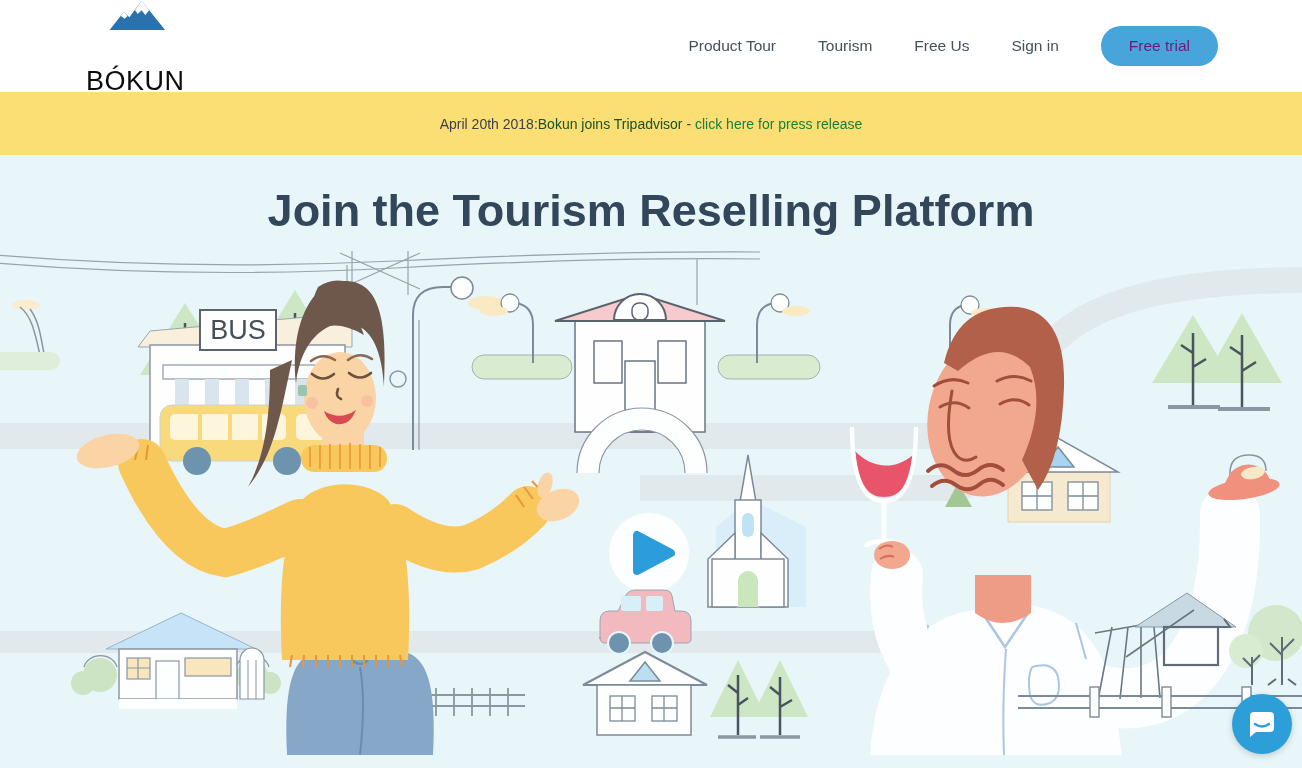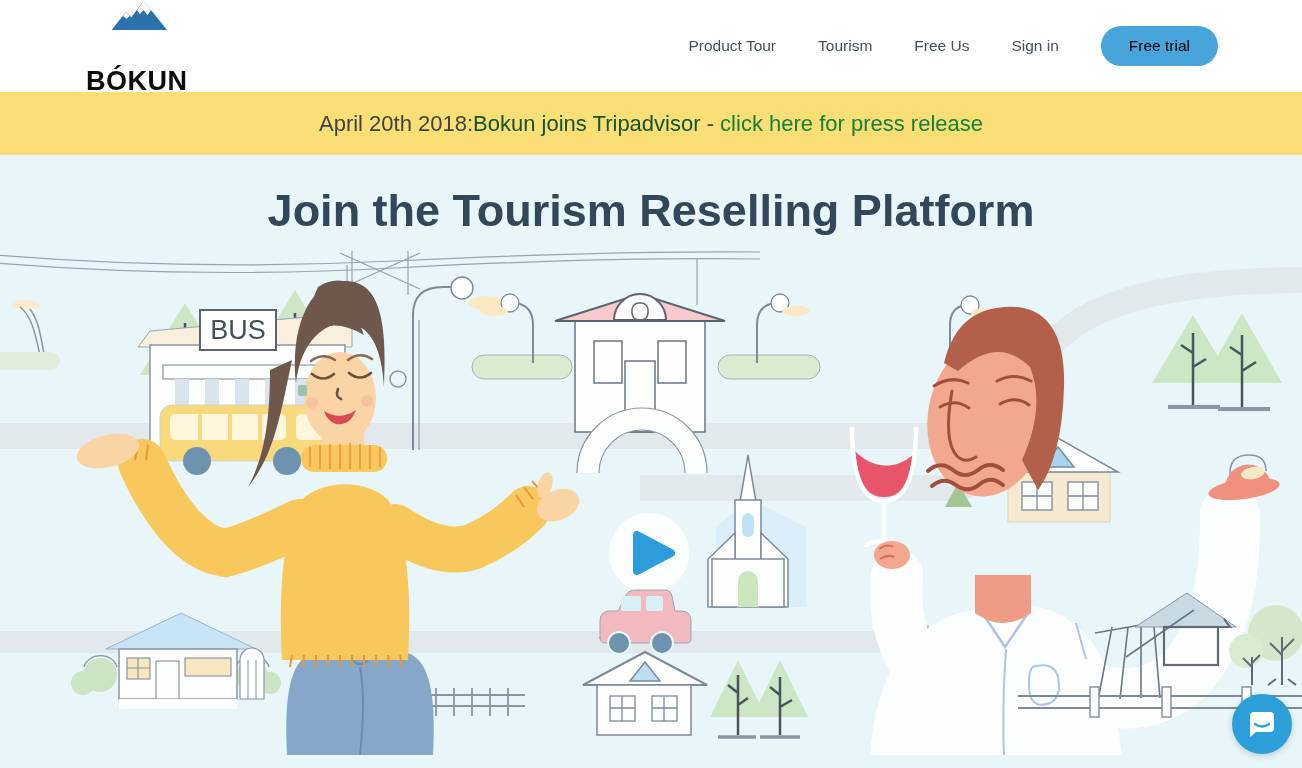--- a/index.html
+++ b/index.html
@@ -4,29 +4,29 @@
 <style>
   * { margin:0; padding:0; box-sizing:border-box; }
   html,body { width:1302px; height:768px; overflow:hidden; background:#ffffff;
     font-family:"Liberation Sans", sans-serif; }
 
   
   .header { position:relative; height:92px; background:#ffffff; display:flex;
     align-items:center; justify-content:space-between; padding:0 84px 0 86px; }
   .logo { display:flex; flex-direction:column; align-items:center; cursor:pointer; }
   .logo svg { width:62px; height:32px; margin-bottom:-2px; }
-  .logo-text { font-size:27px; font-weight:700; letter-spacing:.5px; color:#0c0c0c; line-height:1;margin-top:40px; }
+  .logo-text { font-size:27px; font-weight:400; letter-spacing:.5px; color:#0c0c0c; line-height:1;margin-top:40px; }
   .nav { display:flex; align-items:center; gap:42px; }
   .nav-link { font-size:15.5px; color:#44505c; cursor:pointer; }
-  .cta-btn { background:#47a5db; color:#000000; font-size:15.5px; padding:11px 28px;
+  .cta-btn { background:#47a5db; color:#701a75; font-size:15.5px; padding:11px 28px;
     border:none; border-radius:24px; cursor:pointer; }
 
   
   .banner { height:63px; background:#fbde74; display:flex; align-items:center; justify-content:center;
-    font-size:22px; color:#3e4246; }
+    font-size:14px; color:#3e4246; }
   .banner b { color:#14532d; font-weight:400; }
   .banner .sep { white-space:pre; }
   .banner a { color:#15803d; text-decoration:none; cursor:pointer; }
 
   
   .hero { position:relative; height:736px; background:#e8f6fa; overflow:hidden; }
   .hero h1 { position:relative; z-index:3; text-align:center; margin-top:30px;
     font-size:45px; font-weight:700; color:#33475b; }
   .illustration { position:absolute; inset:0; width:1302px; height:600px; z-index:1; }
 

